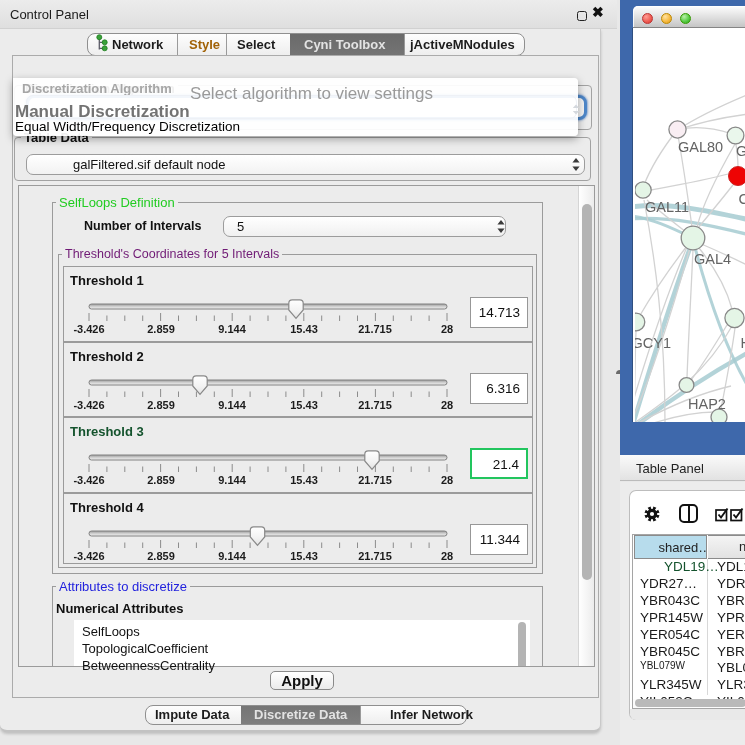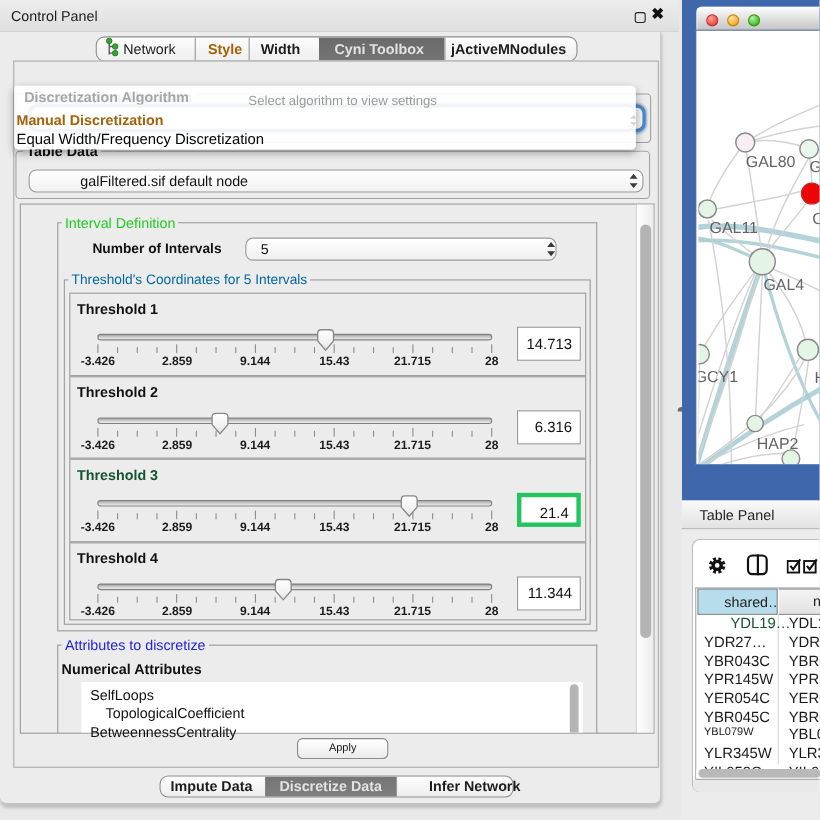--- a/index.html
+++ b/index.html
@@ -19,23 +19,23 @@
   <div class="abs" style="left:138px;top:0;width:1px;height:23px;background:#9a9a9a;"></div>
   <div class="abs" style="left:202px;top:0;width:114px;height:23px;background:linear-gradient(#6a6a6a,#757575);"></div>
   <div class="abs" style="left:316px;top:0;width:1px;height:23px;background:#9a9a9a;"></div>
 </div>
 <svg class="abs" style="left:95px;top:34px;" width="13" height="18" viewBox="0 0 13 18">
     <path d="M4.3 4 L4.3 15.5 M4.3 8.3 L9.5 8.3 M4.3 14.3 L9.5 14.3" stroke="#5c5c68" stroke-width="1.3" fill="none"></path>
     <circle cx="4.3" cy="3.2" r="2.5" fill="#3aa23a" stroke="#1e7c1e" stroke-width="0.8"></circle>
     <circle cx="9.7" cy="8.3" r="2.5" fill="#3aa23a" stroke="#1e7c1e" stroke-width="0.8"></circle>
     <circle cx="9.7" cy="14.3" r="2.5" fill="#3aa23a" stroke="#1e7c1e" stroke-width="0.8"></circle>
   </svg>
-<div class="abs" style="left:112px;top:37px;font-size:13px;font-weight:normal;color:#1c1c1c;">Network</div>
+<div class="abs" style="left:112px;top:37px;font-size:13px;font-weight:bold;color:#1c1c1c;">Network</div>
 <div class="abs" style="left:189px;top:37px;font-size:13px;font-weight:bold;color:#a16207;">Style</div>
-<div class="abs" style="left:237px;top:37px;font-size:13px;font-weight:bold;color:#1c1c1c;">Width</div>
+<div class="abs" style="left:237px;top:37px;font-size:13px;font-weight:bold;color:#1c1c1c;">Select</div>
 <div class="abs" style="left:304px;top:37px;font-size:13px;font-weight:bold;color:#e3e3e3;">Cyni Toolbox</div>
 <div class="abs" style="left:410px;top:37px;font-size:13px;font-weight:bold;color:#1c1c1c;">jActiveMNodules</div>
 
 <div class="abs" style="left:12px;top:55px;width:587px;height:643px;border:1px solid #ababab;background:#ececec;"></div>
 
 <div class="abs" style="left:14px;top:85px;width:578px;height:45px;border:1px solid #a2a2a2;border-radius:4px;"></div>
 <div class="abs" style="left:22px;top:81px;background:#ececec;padding:0 3px;font-size:13px;font-weight:bold;color:#333;">Discretization Algorithm</div>
 <div class="abs" style="left:26px;top:95px;width:561px;height:25px;background:#f4f4f4;border:3px solid #4d86c8;border-radius:8px;box-shadow:0 0 2px 1px rgba(70,120,190,0.55);"></div>
 
 <div class="abs" style="left:14px;top:137px;width:577px;height:44px;border:1px solid #a2a2a2;border-radius:4px;"></div>
@@ -43,32 +43,32 @@
 <div class="abs" style="left:26px;top:154px;width:559px;height:21px;background:linear-gradient(#ffffff,#f2f2f2);border:1px solid #9c9c9c;border-radius:7px;"></div>
 <div class="abs" style="left:38px;top:157px;font-size:13px;color:#111;margin-left:35px;">galFiltered.sif default node</div>
 <svg class="abs" style="left:571px;top:157px;" width="10" height="15" viewBox="0 0 10 15">
     <path d="M5 1 L8.6 5.5 L1.4 5.5 Z" fill="#3a3a3a"></path>
     <path d="M5 14 L8.6 9.5 L1.4 9.5 Z" fill="#3a3a3a"></path>
   </svg>
 
 <div class="abs" style="left:18px;top:185px;width:577px;height:482px;border:1px solid #9b9b9b;background:#ececec;overflow:hidden;"></div>
 
 <div class="abs" style="left:52px;top:202px;width:491px;height:372px;border:1px solid #9b9b9b;"></div>
-<div class="abs" style="left:56px;top:195px;background:#ececec;padding:0 3px;font-size:13px;color:#22cc22;">Interval Definition</div>
+<div class="abs" style="left:56px;top:195px;background:#ececec;padding:0 3px;font-size:13px;color:#22cc22;">SelfLoops Definition</div>
 
 <div class="abs" style="left:84px;top:219px;font-size:12.5px;font-weight:bold;color:#111;">Number of Intervals</div>
 <div class="abs" style="left:223px;top:216px;width:283px;height:21px;background:linear-gradient(#ffffff,#f0f0f0);border:1px solid #9c9c9c;border-radius:7px;"></div>
 <div class="abs" style="left:237px;top:219px;font-size:13px;color:#111;">5</div>
 <svg class="abs" style="left:496px;top:219px;" width="10" height="15" viewBox="0 0 10 15">
     <path d="M5 1 L8.6 5.5 L1.4 5.5 Z" fill="#3a3a3a"></path>
     <path d="M5 14 L8.6 9.5 L1.4 9.5 Z" fill="#3a3a3a"></path>
   </svg>
 
 <div class="abs" style="left:58px;top:254px;width:479px;height:314px;border:1px solid #9b9b9b;"></div>
-<div class="abs" style="left:62px;top:247px;background:#ececec;padding:0 3px;font-size:12.5px;color:#0369a1;">Threshold's Coordinates for 5 Intervals</div>
+<div class="abs" style="left:62px;top:247px;background:#ececec;padding:0 3px;font-size:12.5px;color:#701a75;">Threshold's Coordinates for 5 Intervals</div>
 
 <div style="position:absolute;left:63px;top:266px;width:470px;height:76px;border:1px solid #9b9b9b;"></div>
 <div style="position:absolute;left:70px;top:273px;font-size:13px;font-weight:bold;color:#111;">Threshold 1</div>
 <svg style="position:absolute;left:63px;top:266px;" width="470" height="76" viewBox="0 0 470 76">
 <defs>
       <linearGradient id="tr1" x1="0" y1="0" x2="0" y2="1">
         <stop offset="0" stop-color="#9a9a9a"></stop>
         <stop offset="0.5" stop-color="#cfcfcf"></stop>
         <stop offset="1" stop-color="#f2f2f2"></stop>
       </linearGradient>
@@ -193,21 +193,21 @@
     <line x1="366.1" y1="49.5" x2="366.1" y2="55" stroke="#8c8c8c" stroke-width="1"></line>
     <line x1="384.0" y1="47" x2="384.0" y2="55" stroke="#8c8c8c" stroke-width="1"></line>
 <path d="M 301.8 44 L 301.8 37.2 Q 301.8 33.8 305.2 33.8 L 312.8 33.8 Q 316.2 33.8 316.2 37.2 L 316.2 44 L 309.0 52.3 Z" fill="url(#th3)" stroke="#888" stroke-width="1.2"></path>
 </svg>
 <div style="position:absolute;left:59px;top:474px;width:60px;text-align:center;font-size:11px;font-weight:bold;color:#1c1c1c;">-3.426</div>
 <div style="position:absolute;left:131px;top:474px;width:60px;text-align:center;font-size:11px;font-weight:bold;color:#1c1c1c;">2.859</div>
 <div style="position:absolute;left:202px;top:474px;width:60px;text-align:center;font-size:11px;font-weight:bold;color:#1c1c1c;">9.144</div>
 <div style="position:absolute;left:274px;top:474px;width:60px;text-align:center;font-size:11px;font-weight:bold;color:#1c1c1c;">15.43</div>
 <div style="position:absolute;left:345px;top:474px;width:60px;text-align:center;font-size:11px;font-weight:bold;color:#1c1c1c;">21.715</div>
 <div style="position:absolute;left:417px;top:474px;width:60px;text-align:center;font-size:11px;font-weight:bold;color:#1c1c1c;">28</div>
-<div style="position:absolute;left:470px;top:448px;width:58px;height:31px;background:#fff;border:4px solid #22c55e;box-sizing:border-box;font-size:13.5px;color:#111;text-align:right;line-height:29px;padding-right:7px;">21.4</div>
+<div style="position:absolute;left:470px;top:448px;width:58px;height:31px;background:#fff;border:2px solid #22c55e;box-sizing:border-box;font-size:13.5px;color:#111;text-align:right;line-height:29px;padding-right:7px;">21.4</div>
 <div style="position:absolute;left:63px;top:493px;width:470px;height:71px;border:1px solid #9b9b9b;"></div>
 <div style="position:absolute;left:70px;top:500px;font-size:13px;font-weight:bold;color:#111;">Threshold 4</div>
 <svg style="position:absolute;left:63px;top:493px;" width="470" height="71" viewBox="0 0 470 71">
 <defs>
       <linearGradient id="tr4" x1="0" y1="0" x2="0" y2="1">
         <stop offset="0" stop-color="#9a9a9a"></stop>
         <stop offset="0.5" stop-color="#cfcfcf"></stop>
         <stop offset="1" stop-color="#f2f2f2"></stop>
       </linearGradient>
 <linearGradient id="th4" x1="0" y1="0" x2="0" y2="1">
@@ -246,28 +246,28 @@
 <div style="position:absolute;left:274px;top:550px;width:60px;text-align:center;font-size:11px;font-weight:bold;color:#1c1c1c;">15.43</div>
 <div style="position:absolute;left:345px;top:550px;width:60px;text-align:center;font-size:11px;font-weight:bold;color:#1c1c1c;">21.715</div>
 <div style="position:absolute;left:417px;top:550px;width:60px;text-align:center;font-size:11px;font-weight:bold;color:#1c1c1c;">28</div>
 <div style="position:absolute;left:470px;top:524px;width:58px;height:31px;background:#fff;border:1px solid #979797;box-sizing:border-box;font-size:13.5px;color:#111;text-align:right;line-height:29px;padding-right:7px;">11.344</div>
 
 <div class="abs" style="left:52px;top:586px;width:491px;height:81px;border:1px solid #9b9b9b;border-bottom:none;"></div>
 <div class="abs" style="left:56px;top:579px;background:#ececec;padding:0 3px;font-size:13px;color:#2222dd;">Attributes to discretize</div>
 <div class="abs" style="left:56px;top:601px;font-size:13px;font-weight:bold;color:#111;">Numerical Attributes</div>
 <div class="abs" style="left:74px;top:620px;width:456px;height:46px;background:#fff;"></div>
 <div class="abs" style="left:82px;top:623.5px;font-size:13px;color:#111;">SelfLoops</div>
-<div class="abs" style="left:96px;top:640.5px;font-size:13px;color:#111;">TopologicalCoefficient</div>
+<div class="abs" style="left:82px;top:640.5px;font-size:13px;color:#111;">TopologicalCoefficient</div>
 <div class="abs" style="left:82px;top:657.5px;font-size:13px;color:#111;">BetweennessCentrality</div>
 <div class="abs" style="left:518px;top:622px;width:8px;height:44px;background:#b4b4b4;border-radius:4px 4px 0 0;"></div>
 
 <div class="abs" style="left:578px;top:186px;width:16px;height:480px;background:linear-gradient(to right,#ffffff,#ececec);border-left:1px solid #d5d5d5;"></div>
 <div class="abs" style="left:581.5px;top:203.5px;width:10px;height:376px;background:#b4b4b4;border-radius:5px;"></div>
 
-<div class="abs" style="left:270px;top:670.5px;width:83px;height:19px;background:linear-gradient(#ffffff,#ebebeb);border:1px solid #8a8a8a;border-radius:5px;font-size:10px;color:#111;text-align:center;line-height:17px;">Apply</div>
+<div class="abs" style="left:270px;top:670.5px;width:64px;height:19px;background:linear-gradient(#ffffff,#ebebeb);border:1px solid #8a8a8a;border-radius:5px;font-size:15px;color:#111;text-align:center;line-height:17px;font-weight:bold;">Apply</div>
 
 <div class="abs" style="left:144.5px;top:705px;width:322px;height:20px;border:1px solid #8f8f8f;border-radius:8px;background:linear-gradient(#fdfdfd,#eeeeee);overflow:hidden;">
   <div class="abs" style="left:95px;top:0;width:119px;height:20px;background:linear-gradient(#757575,#808080);"></div>
   <div class="abs" style="left:214px;top:0;width:1px;height:20px;background:#9a9a9a;"></div>
 </div>
 <div class="abs" style="left:155px;top:707px;font-size:13px;font-weight:bold;color:#1c1c1c;">Impute Data</div>
 <div class="abs" style="left:254px;top:707px;font-size:13px;font-weight:bold;color:#e3e3e3;">Discretize Data</div>
 <div class="abs" style="left:370px;top:707px;font-size:13px;font-weight:bold;color:#1c1c1c;padding-left:20px;">Infer Network</div>
 
 <svg class="abs" style="left:615px;top:369px;" width="6" height="6" viewBox="0 0 6 6">
@@ -378,18 +378,18 @@
 <div style="position:absolute;left:640px;top:694.2px;font-size:13.5px;color:#1a1a1a;">YIL052C</div>
 <div style="position:absolute;left:717px;top:694.2px;font-size:13.5px;color:#1a1a1a;">YIL05</div>
 <div class="abs" style="left:633px;top:699px;width:112px;height:9.5px;background:#fcfcfc;"></div>
 <div class="abs" style="left:634.5px;top:698.5px;width:111px;height:8.5px;background:#b9b9b9;border-radius:4.2px;"></div>
 <div class="abs" style="left:632px;top:708px;width:113px;height:1px;background:#a5a5a5;"></div>
 <div class="abs" style="left:630px;top:709px;width:115px;height:10.5px;background:#e9e9e9;border-radius:0 0 0 6px;"></div>
 
 <div class="abs" style="left:13px;top:78px;width:565px;height:57.5px;background:rgba(255,255,255,0.93);border-radius:0 4px 4px 4px;box-shadow:0 3px 8px rgba(0,0,0,0.35);"></div>
 <div class="abs" style="left:22px;top:81px;font-size:13px;font-weight:bold;color:#a6a6a6;">Discretization Algorithm</div>
 <div class="abs" style="left:26px;top:95px;width:551px;height:24px;border:1px solid #eef1f6;border-radius:7px;"></div>
-<div class="abs" style="left:13px;top:84px;width:565px;text-align:center;font-size:12px;color:#9a9a9a;padding-left:32px;">Select algorithm to view settings</div>
-<div class="abs" style="left:15px;top:101.5px;font-size:13px;font-weight:bold;color:#a16207;">Manual Discretization</div>
+<div class="abs" style="left:13px;top:84px;width:565px;text-align:center;font-size:17px;color:#9a9a9a;padding-left:32px;">Select algorithm to view settings</div>
+<div class="abs" style="left:15px;top:101.5px;font-size:17px;font-weight:bold;color:#737373;">Manual Discretization</div>
 <div class="abs" style="left:15px;top:118.5px;font-size:13.5px;color:#000;">Equal Width/Frequency Discretization</div>
 <svg class="abs" style="left:571.5px;top:104px;" width="8" height="11" viewBox="0 0 8 11">
     <path d="M4 0.5 L7.2 4 L0.8 4 Z" fill="#d4d8dd"></path>
     <path d="M4 10.5 L7.2 7 L0.8 7 Z" fill="#d4d8dd"></path>
   </svg>
 </body></html>

